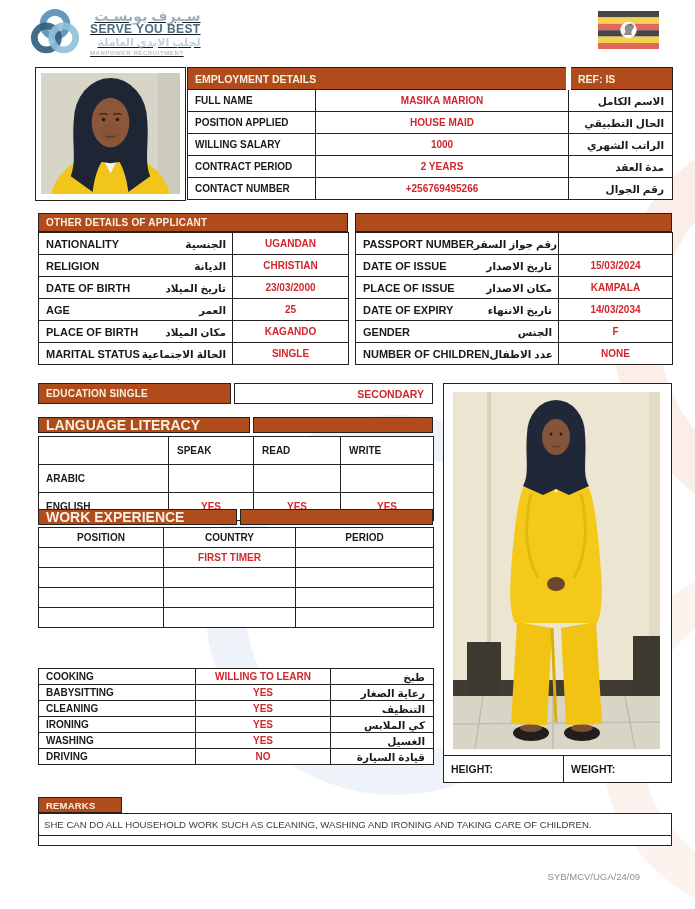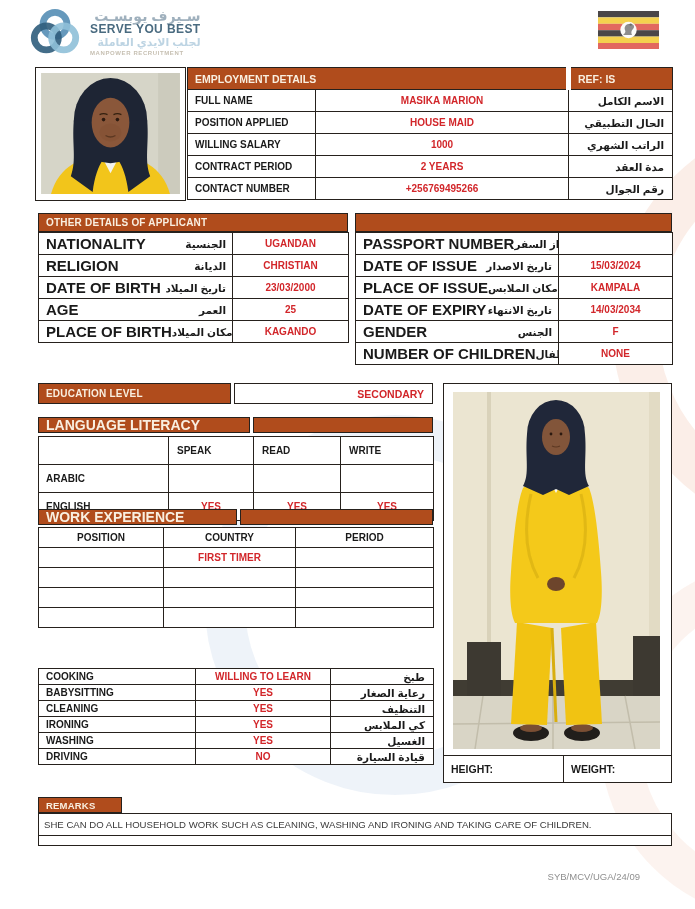--- a/index.html
+++ b/index.html
@@ -6,21 +6,21 @@
   html,body { margin:0; padding:0; background:#ffffff; }
   .page { position:relative; width:695px; height:909px; background:#ffffff; overflow:hidden;
           font-family:"Liberation Sans","DejaVu Sans",sans-serif; color:#1a1a1a; }
   .page > * { position:absolute; z-index:1; }
   .wm { position:absolute; border-radius:50%; z-index:0; }
   #wm-blue  { left:205px; top:415px; width:300px; height:300px; border:40px solid rgba(147,183,216,0.16); }
   #wm-peach { left:612px; top:115px; width:330px; height:330px; border:46px solid rgba(236,172,142,0.20); }
   #wm-peach2{ left:600px; top:560px; width:280px; height:280px; border:40px solid rgba(236,172,142,0.14); }
 
   
-  .logo-block { left:28px; top:6px; display:flex; gap:8px; align-items:center; }
+  .logo-block { left:28px; top:6px; display:flex; gap:8px; align-items:center;text-decoration:underline; }
   .logo-text { display:flex; flex-direction:column; }
   .logo-ar1 { font-size:14px; color:#9fb0bd; font-weight:bold; line-height:1.05; }
   .logo-en  { font-size:12px; color:#4a6b80; font-weight:bold; letter-spacing:.4px; line-height:1.15; }
   .logo-ar2 { font-size:11px; color:#bdd4e3; font-weight:bold; line-height:1.05; }
   .logo-sub { font-size:6px;  color:#c6bfb1; font-weight:bold; letter-spacing:.6px; line-height:1.4; }
 
   .flag { left:598px; top:11px; width:61px; height:38px; }
 
   
   .bar { background:var(--accent); color:var(--cream); font-weight:bold; display:flex; align-items:center;
@@ -42,21 +42,21 @@
   .tbl td.hdr { background:var(--accent); color:var(--cream); padding-left:7px; font-size:10.5px; }
   .tbl td.hdr.ref { border-left:5px solid #ffffff; }
   .tbl td.colhdr { padding-left:8px; text-align:left; }
   .tbl td.colhdr.ctr { text-align:center; padding-left:0; }
   .emp tr { height:22px; }
   .od tr { height:22px; }
   .lang tr { height:28px; }
   .work tr { height:20px; }
   .skills tr { height:16px; }
   .lr { display:flex; justify-content:space-between; align-items:center; padding:0 6px 0 7px; }
-  .lr .en { font-size:15px; }
+  .lr .en { font-size:11px; }
   .lr .ar2 { font-size:10.5px; }
 
   .headshot-box { left:35px; top:67px; width:151px; height:134px; background:#fff;
                   border:1.5px solid var(--ink); box-sizing:border-box; padding:5px; }
   .edu-val { border:1.5px solid var(--ink); background:#fff; display:flex; align-items:center;
              justify-content:flex-end; padding-right:8px; color:var(--red); font-weight:bold;
              font-size:10.5px; box-sizing:border-box; }
   .photo-box { left:443px; top:383px; width:229px; height:400px; background:#fff;
                border:1.5px solid var(--ink); box-sizing:border-box; }
   .photo-area { position:absolute; left:9px; top:8px; width:207px; height:357px; }
@@ -210,20 +210,29 @@
     </tr>
     <tr>
       <td>
             <div class="lr">
               <span class="en">PLACE OF BIRTH</span>
               <span class="ar2" dir="rtl">مكان الميلاد</span>
             </div>
           </td>
       <td class="val">KAGANDO</td>
     </tr>
+    <tr>
+      <td>
+            <div class="lr">
+              <span class="en">MARITAL STATUS</span>
+              <span class="ar2" dir="rtl">الحالة الاجتماعية</span>
+            </div>
+          </td>
+      <td class="val">SINGLE</td>
+    </tr>
   </tbody>
     </table>
 
   <table class="tbl od" style="left:355px; top:232px; width:317px;">
     <colgroup>
         <col style="width:203px">
         <col style="width:114px">
       </colgroup>
     <tbody>
         <tr>
@@ -241,21 +250,21 @@
               <span class="en">DATE OF ISSUE</span>
               <span class="ar2" dir="rtl">تاريخ الاصدار</span>
             </div>
           </td>
       <td class="val">15/03/2024</td>
     </tr>
     <tr>
       <td>
             <div class="lr">
               <span class="en">PLACE OF ISSUE</span>
-              <span class="ar2" dir="rtl">مكان الملابس</span>
+              <span class="ar2" dir="rtl">مكان الاصدار</span>
             </div>
           </td>
       <td class="val">KAMPALA</td>
     </tr>
     <tr>
       <td>
             <div class="lr">
               <span class="en">DATE OF EXPIRY</span>
               <span class="ar2" dir="rtl">تاريخ الانتهاء</span>
             </div>
@@ -276,21 +285,21 @@
             <div class="lr">
               <span class="en">NUMBER OF CHILDREN</span>
               <span class="ar2" dir="rtl">عدد الاطفال</span>
             </div>
           </td>
       <td class="val">NONE</td>
     </tr>
   </tbody>
     </table>
 
-  <div class="bar" style="left:38px; top:383px; width:193px; height:21px;">EDUCATION LEVEL</div>
+  <div class="bar" style="left:38px; top:383px; width:193px; height:21px;">EDUCATION SINGLE</div>
   <div class="edu-val" style="left:234px; top:383px; width:199px; height:21px;">SECONDARY</div>
 
   <div class="split-bar" style="left:38px; top:417px; width:395px; height:16px;">
     <div class="seg" style="width:212px;">LANGUAGE LITERACY</div>
     <div class="gap"></div>
     <div class="seg fill"></div>
   </div>
   <table class="tbl lang" style="left:38px; top:436px; width:395px;">
     <colgroup>
         <col style="width:130px">

